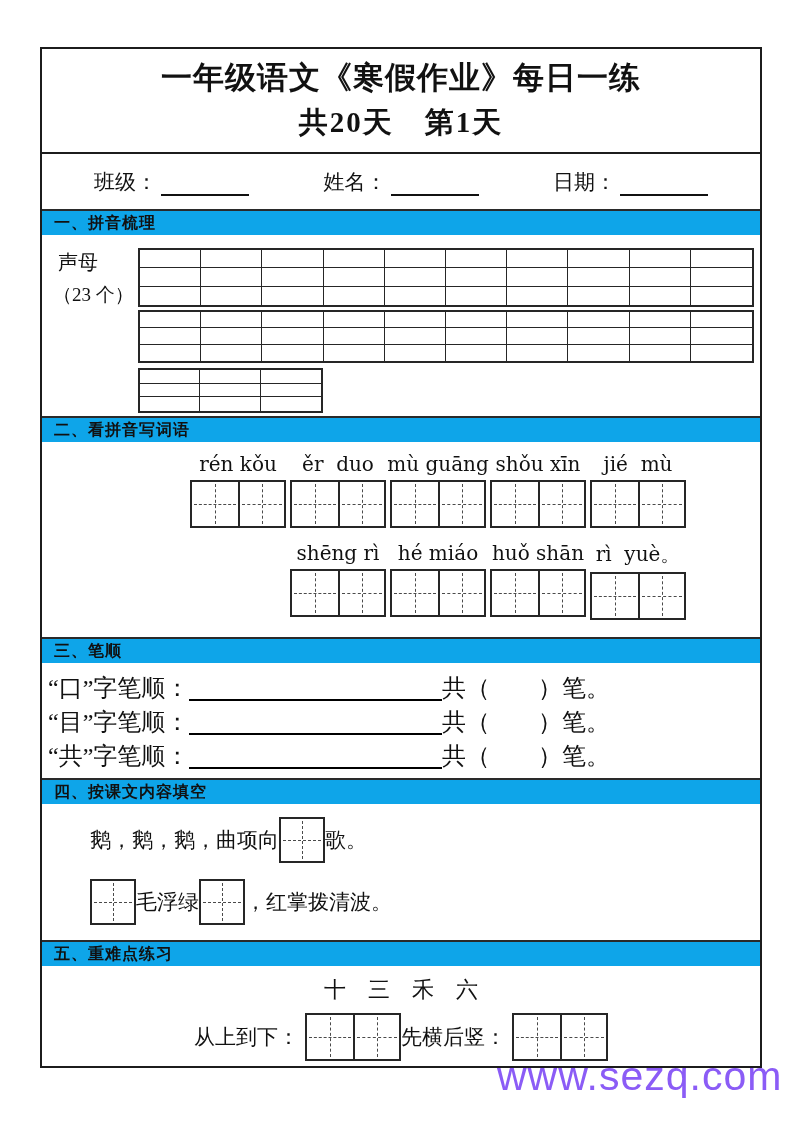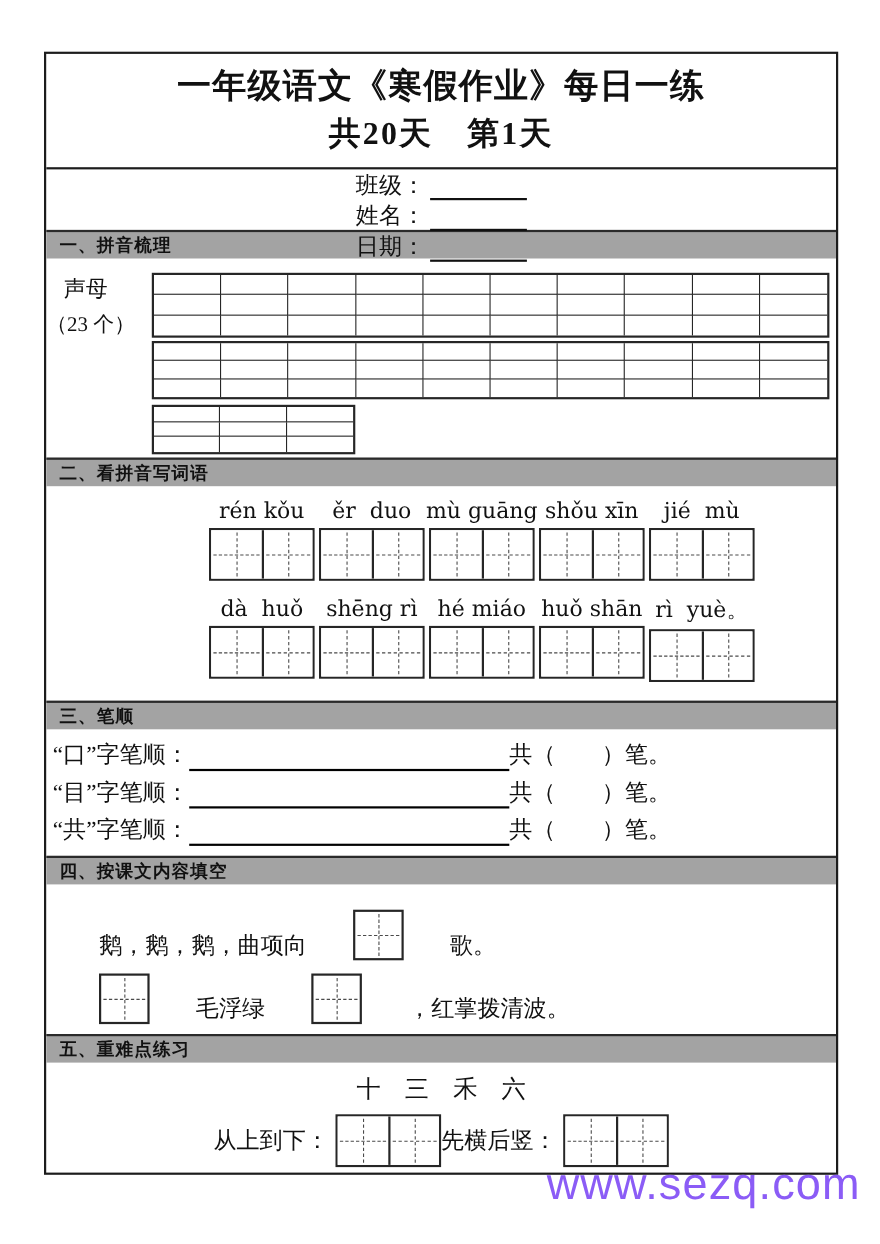--- a/index.html
+++ b/index.html
@@ -10,33 +10,33 @@
   }
   .sheet {
     position:absolute; left:40px; top:47px; width:722px; height:1021px;
     border:2px solid #1c1c1c; background:#fff; overflow:hidden;
   }
   
   .title-block { height:105px; border-bottom:2px solid #1c1c1c; text-align:center; padding-top:7px; }
   .title-1 { font-size:31px; font-weight:bold; letter-spacing:1px; line-height:44px; }
   .title-2 { font-size:29px; font-weight:bold; letter-spacing:2px; line-height:44px; white-space:pre; }
   
-  .info-row { height:55px; display:flex; align-items:center; justify-content:space-between; padding:0 52px; font-size:21px;flex-direction:column; }
+  .info-row { height:55px; display:flex; align-items:center; justify-content:space-between; padding:0 52px; font-size:21px; }
   .info-field { display:flex; align-items:flex-end; }
   .blank { display:inline-block; width:88px; border-bottom:2px solid #111; height:24px; margin-left:4px; }
   
   .sec-bar {
-    height:26px; background:#a3a3a3; border-top:2px solid #2a2a2a;
+    height:26px; background:#0ea5e9; border-top:2px solid #2a2a2a;
     display:flex; align-items:center; padding-left:12px;
     font-family:"Liberation Sans","DejaVu Sans",sans-serif; font-weight:bold; font-size:16px; letter-spacing:1px;
   }
   
   .s1-body { height:181px; position:relative; }
   .s1-label1 { position:absolute; left:16px; top:14px; font-size:20px; }
-  .s1-label2 { position:absolute; left:0; top:47px; font-size:19px; }
+  .s1-label2 { position:absolute; left:11px; top:47px; font-size:19px; }
   .pin-grid { position:absolute; display:grid; border:2px solid #262626; background:#fff; }
   .pin-grid .cell { border-right:1.5px solid #262626; border-bottom:1.5px solid #262626; }
   .pin-grid .cell.last-col { border-right:none; }
   .pin-grid .cell.last-row { border-bottom:none; }
   #grid-0 { left:96px; top:13px;  width:616px; height:59px; }
   #grid-1 { left:96px; top:75px;  width:616px; height:53px; }
   #grid-2 { left:96px; top:133px; width:185px; height:45px; }
   
   .tzg { position:relative; width:46px; height:44px; background:#fff; }
   .tzg::before { content:""; position:absolute; left:50%; top:2px; bottom:2px; border-left:1.5px dashed #4a4a4a; }
@@ -44,28 +44,28 @@
   .tzg-pair { display:inline-flex; border:2px solid #262626; }
   .tzg-pair .tzg + .tzg { border-left:2px solid #262626; }
   .tzg-solo { display:inline-block; border:2px solid #262626; width:46px; height:46px; vertical-align:middle; }
   
   .s2-body { height:195px; padding:10px 72px 0 32px; }
   .pin-row { display:flex; justify-content:flex-end; }
   .pin-row.second { margin-top:13px; }
   .pgroup { display:flex; flex-direction:column; align-items:center; width:100px; }
   .plabel { font-size:20px; white-space:pre; margin-bottom:4px; font-family:"DejaVu Serif","Liberation Serif",serif; }
   
-  .s3-body { height:115px; padding:9px 150px 0 6px; font-size:21px; }
+  .s3-body { height:115px; padding:9px 150px 0 6px; font-size:24px; }
   .stroke-line { display:flex; align-items:baseline; height:34px; }
   .sl-label { white-space:pre; }
   .sl-rule { flex:1; border-bottom:2px solid #000; align-self:flex-end; margin-bottom:5px; }
   .sl-tail { white-space:pre; }
   
   .s4-body { height:133px; padding-left:48px; font-size:21px; }
-  .fill-line { display:flex; align-items:flex-end;gap:42px; }
+  .fill-line { display:flex; align-items:center; }
   .fill-line.one { height:66px; margin-top:3px; }
   .fill-line.two { height:58px; }
   .fill-line .txt { white-space:pre; }
   
   .s5-body { height:101px; }
   .chars-row { text-align:center; font-size:22px; margin-top:9px; white-space:pre; }
   .tasks-row { display:flex; justify-content:center; align-items:center; margin-top:8px; font-size:21px; }
   .task { display:flex; align-items:center; }
   .task .tzg-pair { margin-left:6px; }
   
@@ -215,27 +215,20 @@
         <div class="pgroup">
           <div class="plabel">jié  mù</div>
           <span class="tzg-pair">
             <span class="tzg"></span>
             <span class="tzg"></span>
           </span>
         </div>
       </div>
     <div class="pin-row second">
         <div class="pgroup">
-          <div class="plabel">dà  huǒ</div>
-          <span class="tzg-pair">
-            <span class="tzg"></span>
-            <span class="tzg"></span>
-          </span>
-        </div>
-        <div class="pgroup">
           <div class="plabel">shēng rì</div>
           <span class="tzg-pair">
             <span class="tzg"></span>
             <span class="tzg"></span>
           </span>
         </div>
         <div class="pgroup">
           <div class="plabel">hé miáo</div>
           <span class="tzg-pair">
             <span class="tzg"></span>

